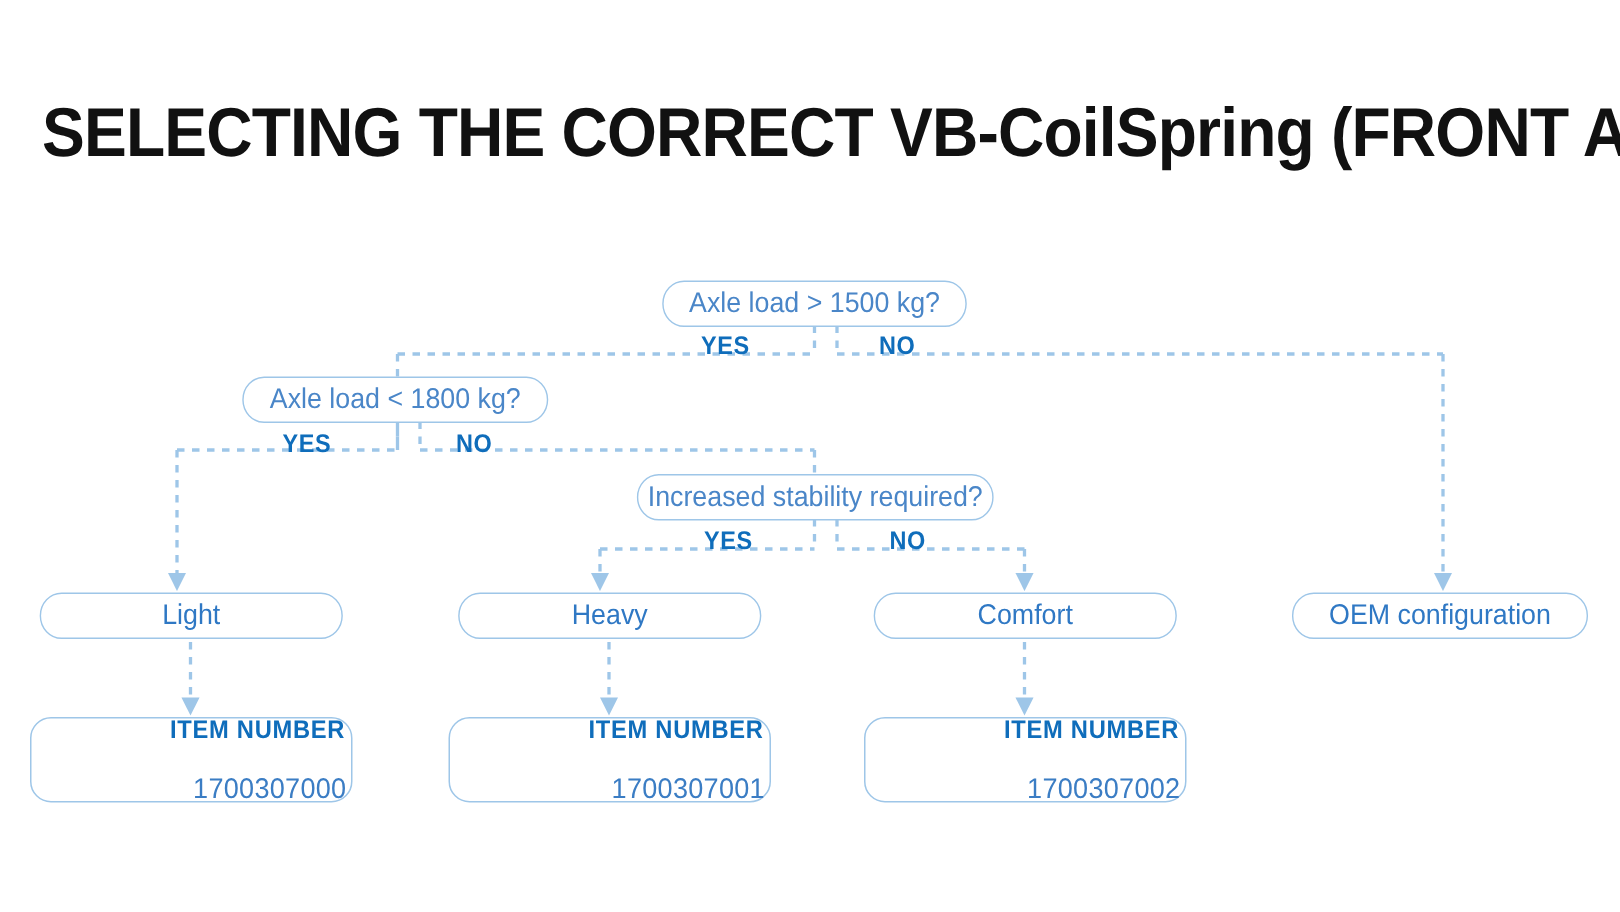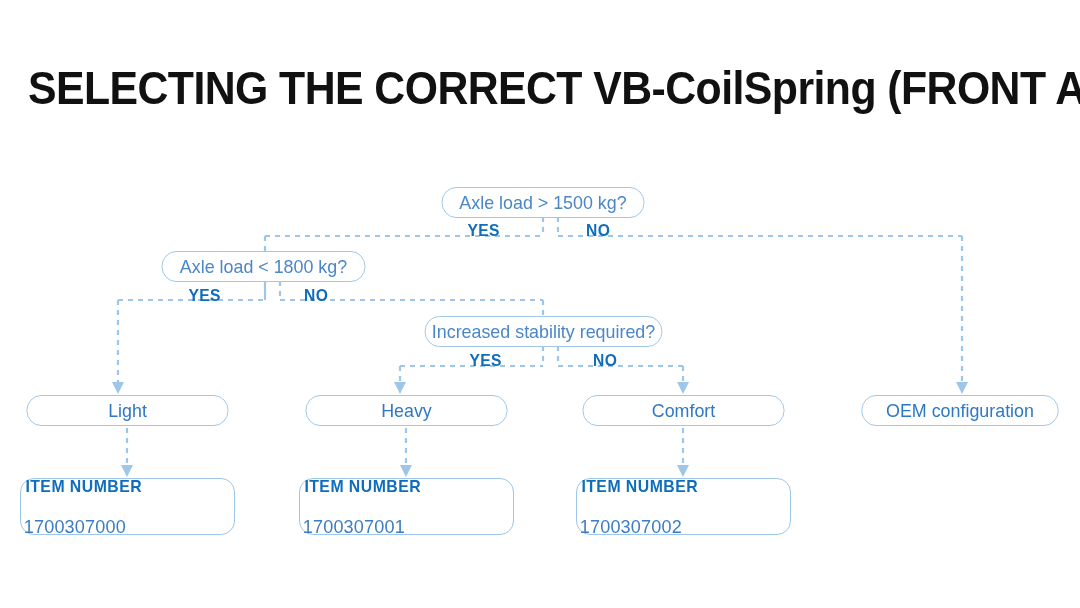--- a/index.html
+++ b/index.html
@@ -57,21 +57,21 @@
   }
 
   
   .itembox{
     position:absolute;
     box-sizing:border-box;
     border:1.6px solid #9ec6e8;
     border-radius:14px;
     background:#ffffff;
     display:flex;flex-direction:column;
-    align-items:flex-start;justify-content:center;
+    align-items:flex-end;justify-content:center;
     gap:22px;
   }
   .itembox .lbl{
     font-weight:700;font-size:17px;line-height:1;
     color:#0f6dbb;letter-spacing:0.5px;
     transform:scaleX(0.93);
   }
   .itembox .num{
     font-size:19px;line-height:1;color:#3b7dc4;
     letter-spacing:0.2px;

